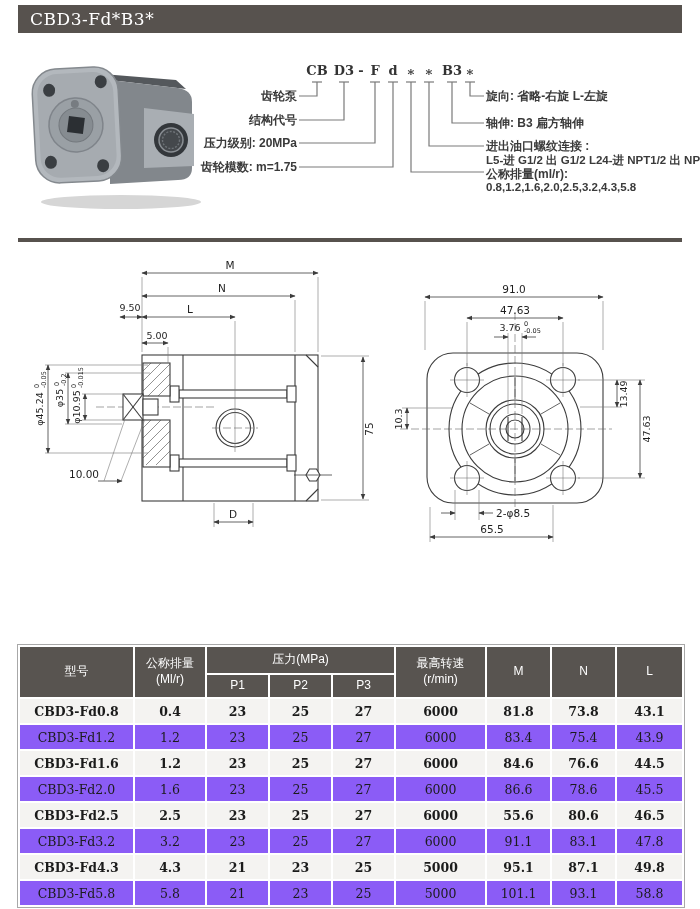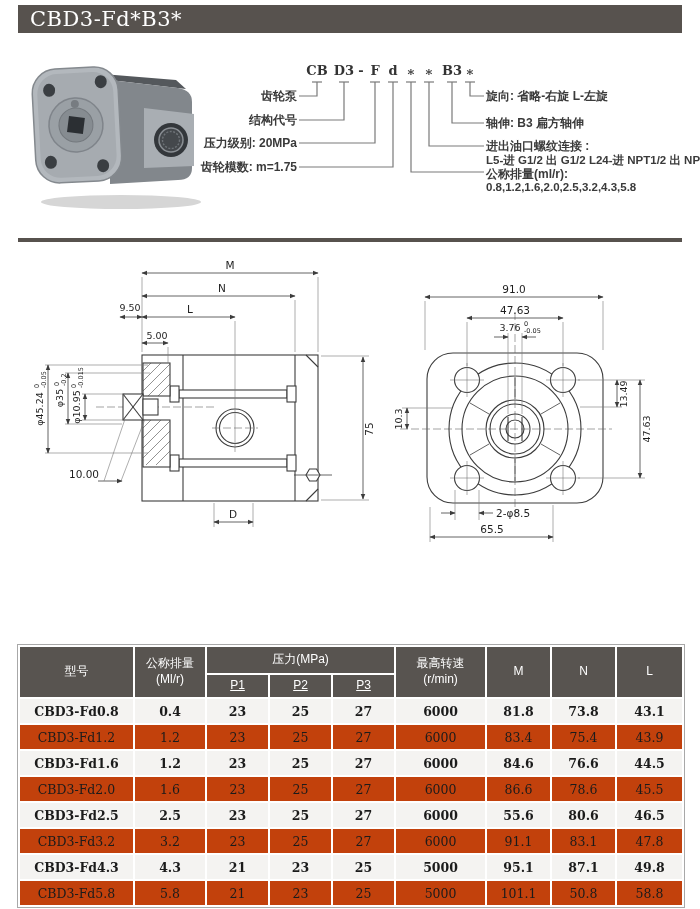--- a/index.html
+++ b/index.html
@@ -1,19 +1,19 @@
 <!DOCTYPE html>
 <html><head>
 <meta charset="utf-8">
 <style>
   html,body{margin:0;padding:0;background:#fff;}
   .page{position:relative;width:700px;height:909px;background:#ffffff;overflow:hidden;
         font-family:"Liberation Sans",sans-serif;}
   .title-bar{position:absolute;left:18px;top:5px;width:652px;height:28px;background:#57524e;
-        color:#ffffff;font-family:"DejaVu Serif",serif;font-size:21px;line-height:28px;
+        color:#ffffff;font-family:"DejaVu Serif",serif;font-size:17px;line-height:28px;
         padding-left:12px;letter-spacing:.5px;}
   .divider{position:absolute;left:18px;top:238px;width:664px;height:4px;background:#57524e;}
   .photo{position:absolute;left:26px;top:56px;width:190px;height:160px;}
   .code-svg{position:absolute;left:0;top:55px;width:700px;height:152px;}
   .draw-svg{position:absolute;left:0;top:246px;width:700px;height:332px;}
 
   
   .cn{font-family:"Liberation Sans",sans-serif;font-size:12px;font-weight:600;fill:#3a3a3a;}
   .cns{font-family:"Liberation Sans",sans-serif;font-size:11.5px;font-weight:600;fill:#3a3a3a;}
   .code{font-family:"DejaVu Serif",serif;font-size:13px;font-weight:bold;fill:#333;}
@@ -27,25 +27,25 @@
   .xl{stroke:#777777;stroke-width:.6;fill:none;}
   .cl{stroke:#666666;stroke-width:.6;stroke-dasharray:8 3;fill:none;}
   .ht{stroke:#4a4a4a;stroke-width:.6;}
 
   
   table.spec{position:absolute;left:18px;top:645px;width:664px;border-collapse:collapse;
         table-layout:fixed;outline:1px solid #a8a8a8;}
   table.spec th{background:#585450;color:#fff;font-size:12px;font-weight:normal;
         border:2px solid #fff;padding:1px 0;line-height:1.3;text-align:center;}
   table.spec thead tr.h1 th{height:24px;}
-  table.spec thead tr.h2 th{height:20px;text-decoration:underline;}
+  table.spec thead tr.h2 th{height:20px;}
   table.spec td{font-family:"DejaVu Serif",serif;font-size:12.5px;color:#1b1b1b;
         text-align:center;border:2px solid #fff;height:22px;padding:1px 2px;}
   tr.r-light{background:#f4f3f1;font-weight:bold;}
-  tr.r-dark{background:#c2410c;padding-left:27px;}
+  tr.r-dark{background:#8b5cf6;padding-left:27px;}
 </style>
 </head>
 <body>
 
 <div class="page">
 
   <div class="title-bar">
     <span>CBD3-Fd*B3*</span>
   </div>
 
@@ -405,18 +405,18 @@
         <td>49.8</td>
       </tr>
       <tr class="r-dark">
         <td>CBD3-Fd5.8</td>
         <td>5.8</td>
         <td>21</td>
         <td>23</td>
         <td>25</td>
         <td>5000</td>
         <td>101.1</td>
-        <td>50.8</td>
+        <td>93.1</td>
         <td>58.8</td>
       </tr>
     </tbody>
   </table>
 </div>
 
 </body></html>

